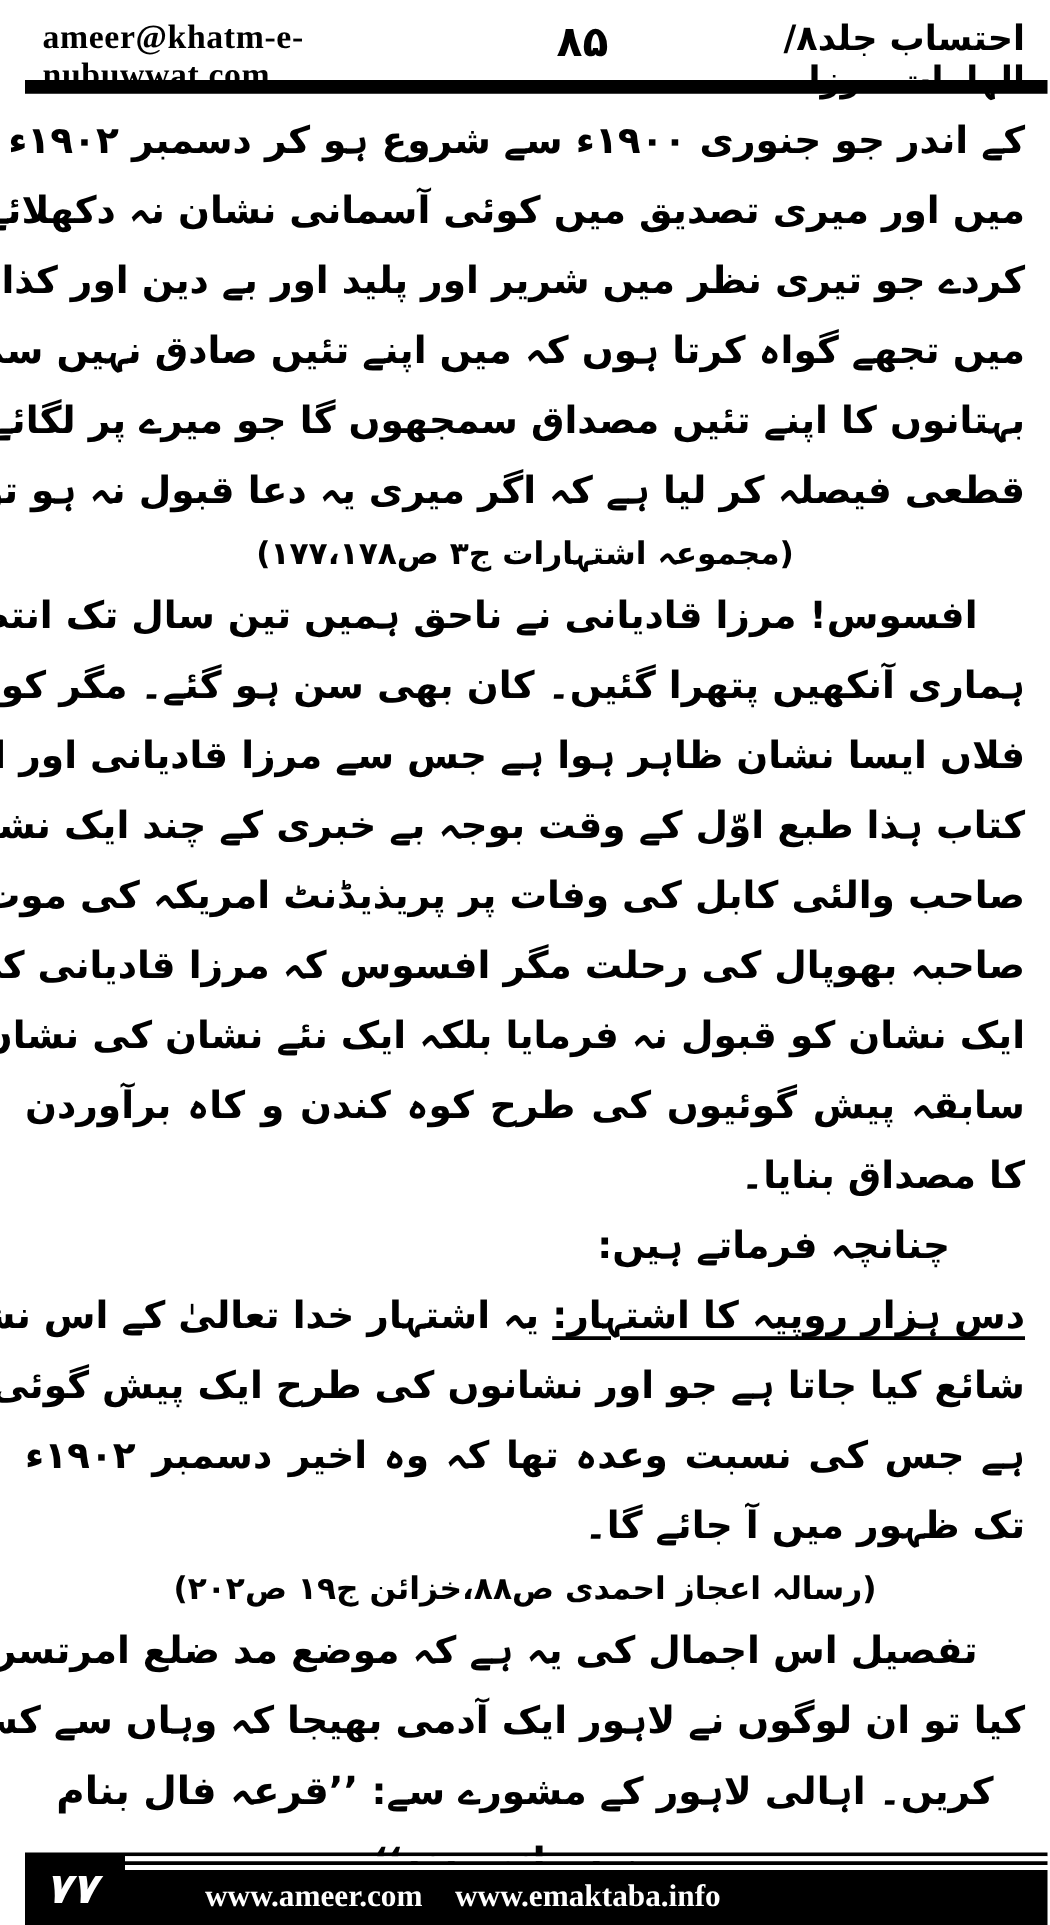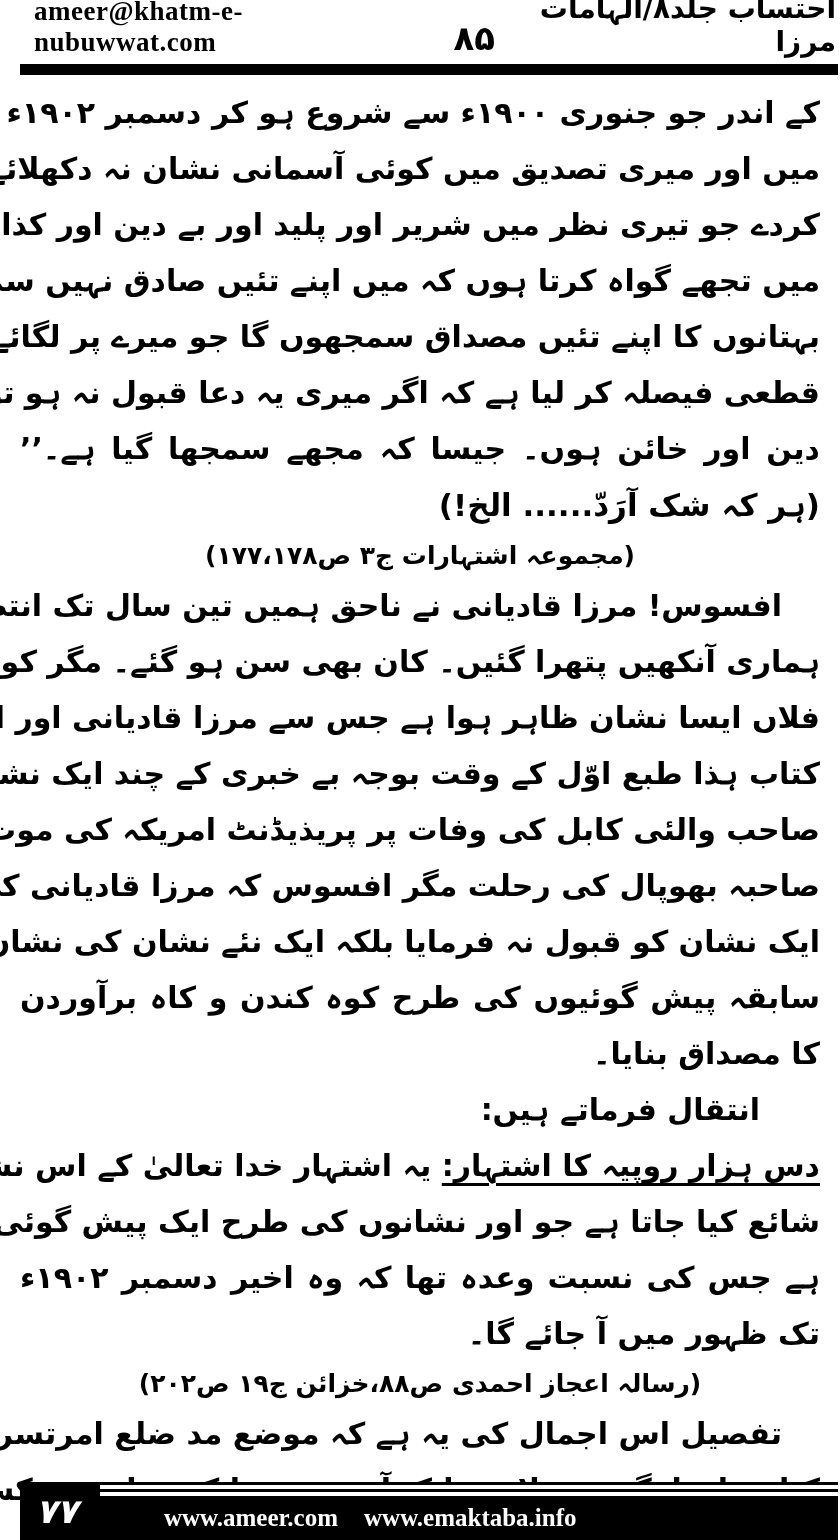--- a/index.html
+++ b/index.html
@@ -7,22 +7,22 @@
   .page {
     position: relative;
     width: 840px; height: 1540px;
     background: #ffffff;
     color: #000000;
     overflow: hidden;
     font-family: "DejaVu Sans", sans-serif;
   }
   
   .hdr {
-    display: flex; align-items: flex-end;
-    padding: 14px 4px 0 34px;
+    display: flex; align-items: flex-start;
+    padding: 14px 20px 0 34px;
     height: 58px;
     gap: 39px;
   }
   .hdr-email {
     font-family: "Liberation Serif", serif;
     font-weight: bold; font-size: 27px; letter-spacing: 0.5px;
   }
   .hdr-num {
     font-weight: bold; font-size: 34px;
     margin-left: 58px;
@@ -108,40 +108,36 @@
 
   <div class="body">
 
     <section>
       <div class="line">کے اندر جو جنوری ۱۹۰۰ء سے شروع ہو کر دسمبر ۱۹۰۲ء تک پورے ہو جائیں گے۔ میری تائید</div>
       <div class="line">میں اور میری تصدیق میں کوئی آسمانی نشان نہ دکھلائے اور اپنے بندہ کو ان لوگوں کی طرح رد</div>
       <div class="line">کردے جو تیری نظر میں شریر اور پلید اور بے دین اور کذاب اور دجال اور خائن اور مفسد ہیں تو</div>
       <div class="line">میں تجھے گواہ کرتا ہوں کہ میں اپنے تئیں صادق نہیں سمجھوں گا اور ان تمام تہمتوں اور الزاموں اور</div>
       <div class="line">بہتانوں کا اپنے تئیں مصداق سمجھوں گا جو میرے پر لگائے جاتے ہیں......میں نے اپنے لئے یہ</div>
       <div class="line">قطعی فیصلہ کر لیا ہے کہ اگر میری یہ دعا قبول نہ ہو تو میں ایسا ہی مردود اور ملعون اور کافر اور بے</div>
-      <div class="line lastline">
-        <span>دین اور خائن ہوں۔ جیسا کہ مجھے سمجھا گیا ہے۔’’</span>
-        <span class="naskh">(ہر کہ شک آرَدّ...... الخ!)</span>
-      </div>
     </section>
 
     <div class="citation">(مجموعہ اشتہارات ج۳ ص۱۷۷،۱۷۸)</div>
 
     <section>
       <div class="line indent">افسوس! مرزا قادیانی نے ناحق ہمیں تین سال تک انتظار میں رکھا۔ دیکھتے دیکھتے</div>
       <div class="line">ہماری آنکھیں پتھرا گئیں۔ کان بھی سن ہو گئے۔ مگر کوئی آواز ہمارے کانوں تک نہ آئی کہ</div>
       <div class="line">فلاں ایسا نشان ظاہر ہوا ہے جس سے مرزا قادیانی اور ان کے مخالفوں کا فیصلہ ہو گیا۔ ہم نے</div>
       <div class="line">کتاب ہذا طبع اوّل کے وقت بوجہ بے خبری کے چند ایک نشان پیش کئے تھے۔ یعنی امیر</div>
       <div class="line">صاحب والئی کابل کی وفات پر پریذیڈنٹ امریکہ کی موت یا ملکہ معظّمہ قیصر ہند کا انتقال یا بیگم</div>
       <div class="line">صاحبہ بھوپال کی رحلت مگر افسوس کہ مرزا قادیانی کی پارلیمنٹ الہامیہ نے ان میں سے کسی</div>
       <div class="line">ایک نشان کو قبول نہ فرمایا بلکہ ایک نئے نشان کی نشان دہی کی فکر میں لگ کر اس پیش گوئی کو بھی</div>
       <div class="line lastline">سابقہ پیش گوئیوں کی طرح کوہ کندن و کاہ برآوردن کا مصداق بنایا۔</div>
     </section>
 
-    <div class="leadin">انتقال فرماتے ہیں:</div>
+    <div class="leadin">چنانچہ فرماتے ہیں:</div>
 
     <section>
       <div class="line">
         <span class="underlined">دس ہزار روپیہ کا اشتہار:</span>
         <span>یہ اشتہار خدا تعالیٰ کے اس نشان کے اظہار کے لئے</span>
       </div>
       <div class="line">شائع کیا جاتا ہے جو اور نشانوں کی طرح ایک پیش گوئی کو پورا کرے گا۔ یعنی یہ بھیؔ وہ نشان</div>
       <div class="line lastline">ہے جس کی نسبت وعدہ تھا کہ وہ اخیر دسمبر ۱۹۰۲ء تک ظہور میں آ جائے گا۔</div>
     </section>
 

